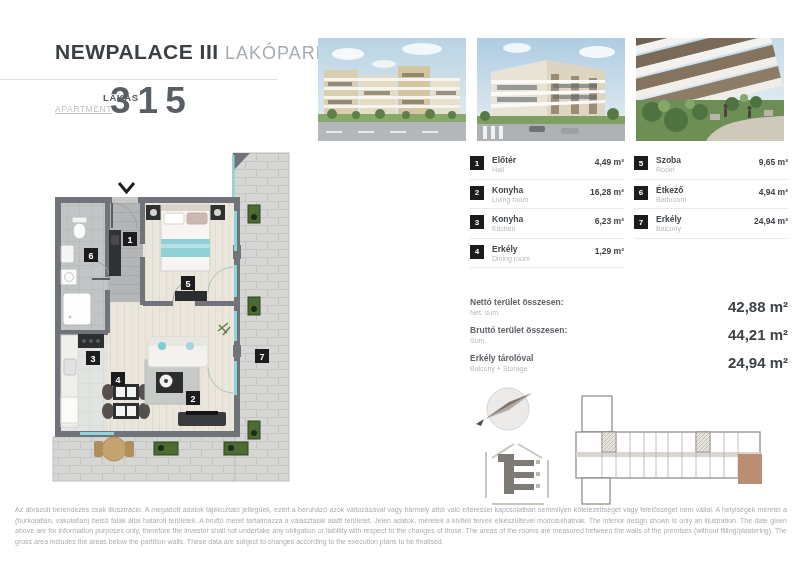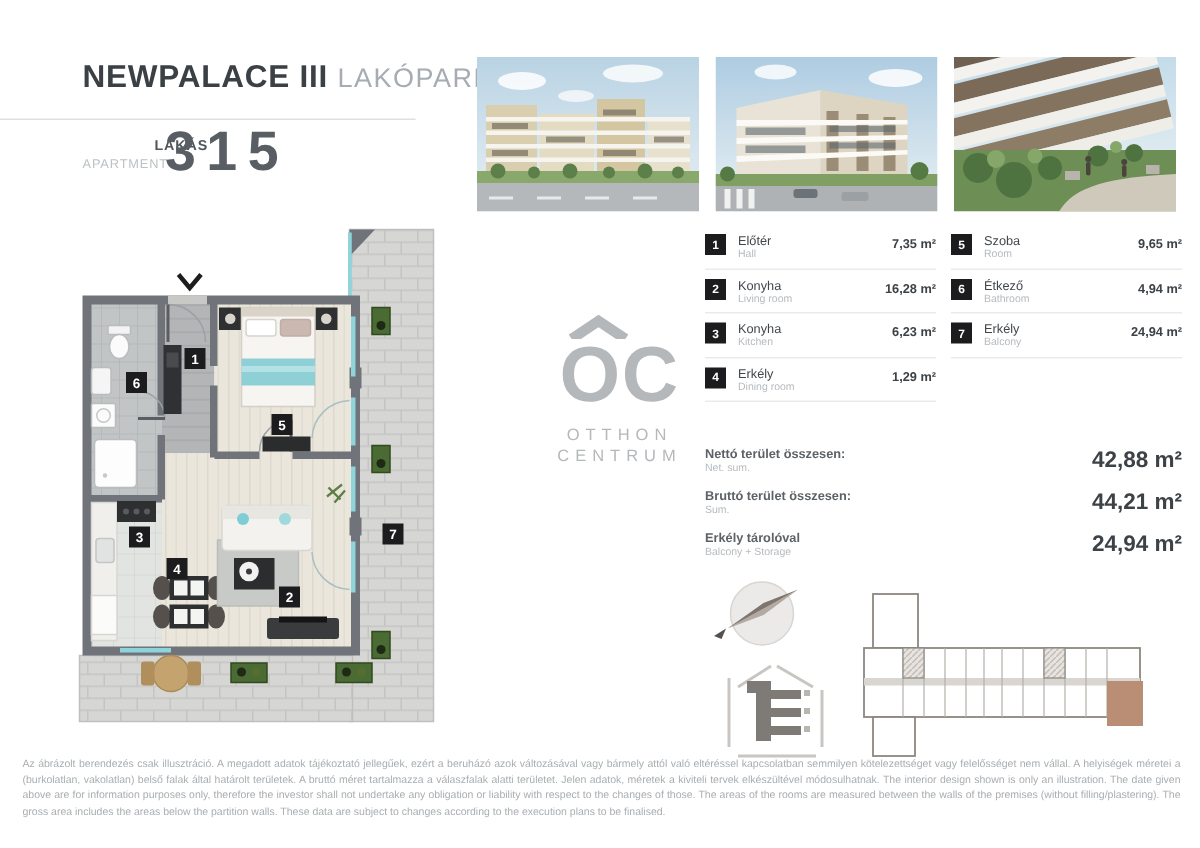--- a/index.html
+++ b/index.html
@@ -5,34 +5,34 @@
   html,body{margin:0;padding:0;background:#fff;}
   body{font-family:"Liberation Sans",sans-serif;}
   .page{position:relative;width:800px;height:565px;background:#fff;overflow:hidden;}
   .abs{position:absolute;}
 
   
   .title{left:55px;top:40px;font-size:21px;font-weight:bold;letter-spacing:.5px;color:#3b4045;white-space:nowrap;}
   .title .light{font-weight:400;color:#a6acb1;font-size:18px;letter-spacing:1px;}
   .hr-title{left:0;top:79px;width:277px;height:1px;background:#dddfe0;}
   .unit-hu{left:55px;top:92px;font-size:9.5px;font-weight:bold;color:#51565b;letter-spacing:.6px;padding-left:48px;}
-  .unit-en{left:55px;top:104px;font-size:8.5px;color:#bcc1c5;letter-spacing:.6px;}
+  .unit-en{left:55px;top:104px;font-size:8.5px;color:#bcc1c5;letter-spacing:.6px;text-decoration:underline;}
   .unit-num{left:110px;top:80px;font-size:37px;font-weight:bold;color:#585e64;letter-spacing:7px;text-align:center;}
 
   
   .renders{left:318px;top:38px;display:flex;gap:11px;}
   .renders svg{display:block;}
 
   
   .tables{left:470px;top:150px;width:318px;}
   .room-cols{display:flex;gap:10px;}
   .room-col{width:154px;}
   .room-row{display:flex;align-items:flex-start;padding:5px 0 4px 0;border-bottom:1px solid #e9ebeb;min-height:19px;}
   .badge{width:14px;height:14px;background:#1c1c1e;color:#fff;font-size:8px;font-weight:bold;display:flex;align-items:center;justify-content:center;flex:0 0 14px;margin-right:8px;margin-top:1px;}
-  .rname{font-size:8.5px;font-weight:normal;color:#41464b;line-height:1.2;}
+  .rname{font-size:8.5px;font-weight:bold;color:#41464b;line-height:1.2;}
   .rname-en{font-size:7px;color:#b6bbbf;line-height:1.2;margin-top:1px;}
   .rarea{margin-left:auto;font-size:8.5px;font-weight:bold;color:#3d4247;padding-top:2px;white-space:nowrap;}
 
   
   .summary{left:470px;top:297px;width:318px;}
   .sum-row{display:flex;align-items:flex-start;margin-bottom:8px;}
   .slabel{font-size:8.5px;font-weight:bold;color:#5d6267;line-height:1.25;}
   .slabel-en{font-size:7px;color:#b6bbbf;line-height:1.2;margin-top:1px;}
   .sval{margin-left:auto;font-size:15px;font-weight:bold;color:#3d4247;white-space:nowrap;padding-top:1px;}
 
@@ -392,21 +392,21 @@
 
   <div class="abs tables">
     <div class="room-cols">
       <div class="room-col">
         <div class="room-row">
           <div class="badge">1</div>
           <div>
               <div class="rname">Előtér</div>
                <div class="rname-en">Hall</div>
             </div>
-          <div class="rarea">7,35 m²</div>
+          <div class="rarea">4,49 m²</div>
         </div>
         <div class="room-row">
           <div class="badge">2</div>
           <div>
               <div class="rname">Konyha</div>
                <div class="rname-en">Living room</div>
             </div>
           <div class="rarea">16,28 m²</div>
         </div>
         <div class="room-row">
@@ -472,30 +472,20 @@
     </div>
     <div class="sum-row">
       <div>
           <div class="slabel">Erkély tárolóval</div>
            <div class="slabel-en">Balcony + Storage</div>
         </div>
       <div class="sval">24,94 m²</div>
     </div>
   </div>
 
-  <div class="abs oclogo">
-    <div class="roof">
-      <svg width="110" height="16">
-        <path d="M26,14 L41,4 L56,14" fill="none" stroke="#b5b8bb" stroke-width="7" stroke-linecap="square"></path>
-      </svg>
-    </div>
-    <div class="mono">OC</div>
-    <div class="l1">OTTHON</div>
-    <div class="l2">CENTRUM</div>
-  </div>
 
   <svg class="abs" style="left:468px;top:382px;" width="76" height="58" viewBox="0 0 76 58">
     <circle cx="40" cy="27" r="21" fill="#eceae8" stroke="#d8d5d2"></circle>
     <polygon points="17,37 40,23 64,11" fill="none"></polygon>
     <polygon points="17,37 64,11 41,28" fill="#b3aaa2"></polygon>
     <polygon points="17,37 41,20 64,11" fill="#6b6058" opacity=".85"></polygon>
     <polygon points="8,42 16,37 13,44" fill="#55504b"></polygon>
   </svg>
 
   <svg class="abs" style="left:468px;top:438px;" width="96" height="72" viewBox="0 0 96 72">

